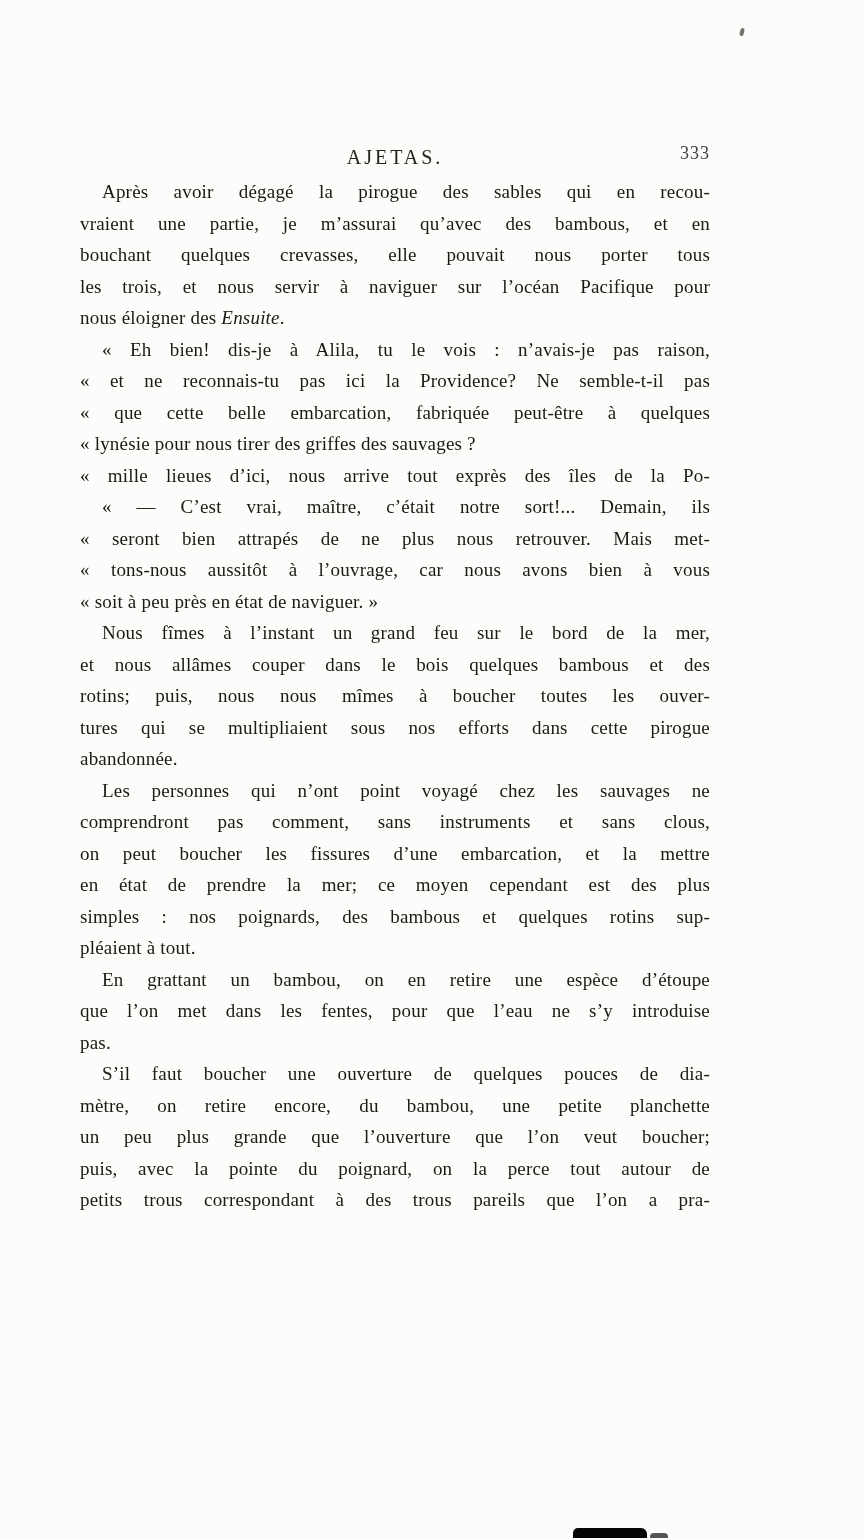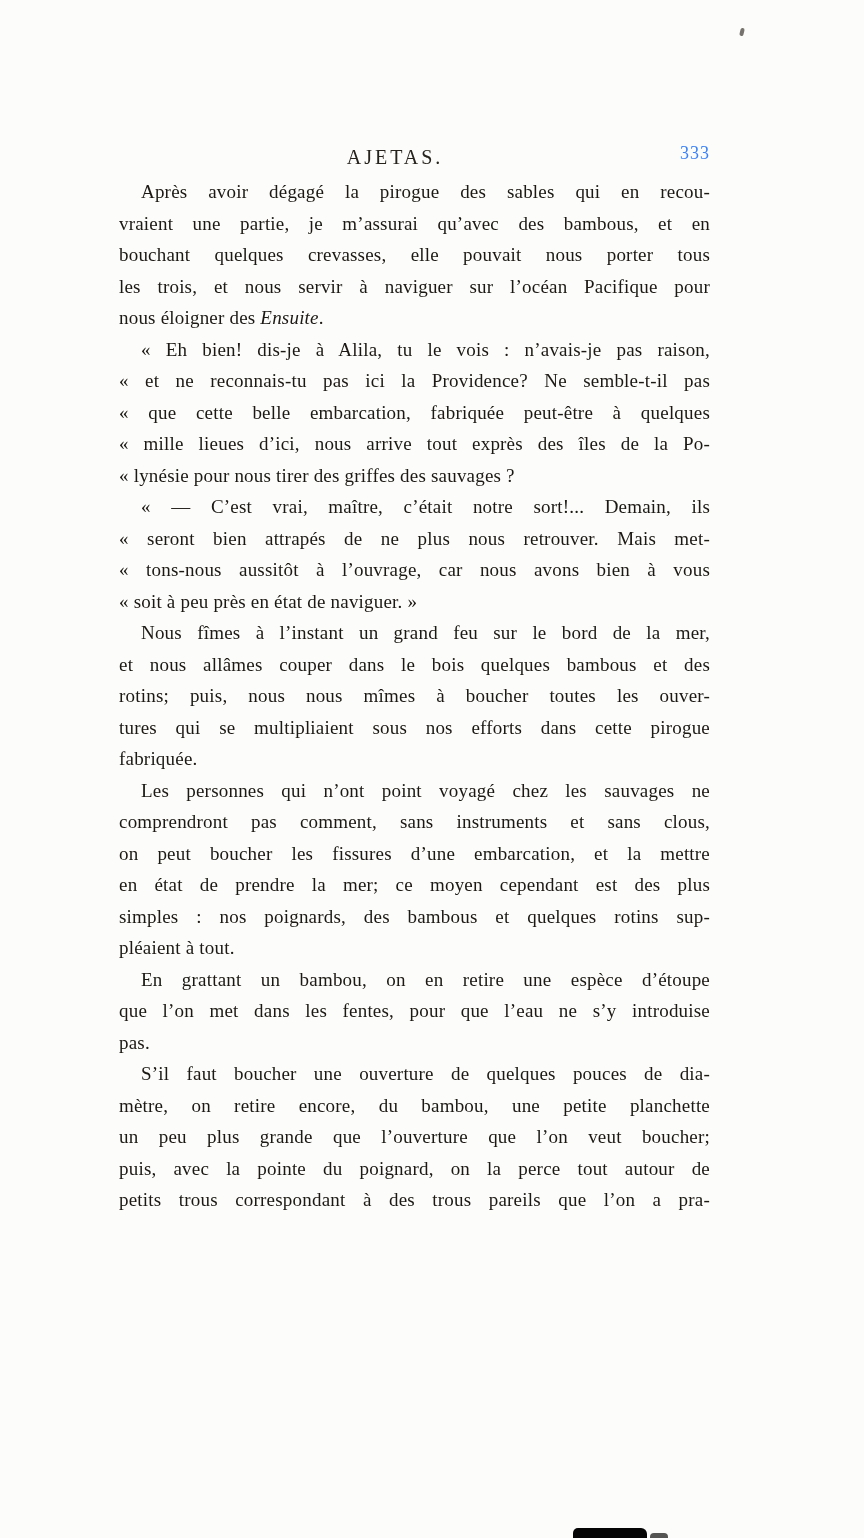--- a/index.html
+++ b/index.html
@@ -31,40 +31,39 @@
     font-size: 20px;
     letter-spacing: 3px;
     color: #26221c;
   }
   .page-number {
     position: absolute;
     right: 0px;
     top: -3px;
     font-size: 18px;
     letter-spacing: 1px;
-    color: #3b82f6;
+    color: #404040;
   }
   .text-block {
     position: absolute;
     left: 80px;
     top: 176px;
     width: 630px;
   }
   .paragraph { margin: 0; padding: 0; }
   .paragraph .line:first-child { text-indent: 22px; }
   .line {
     height: 31.5px;
     line-height: 31.5px;
     font-size: 19px;
     letter-spacing: 0.2px;
     text-align: justify;
     text-align-last: justify;
     overflow: hidden;
     white-space: normal;
-    margin-left: 39px;
   }
   .line.endline {
     text-align: left;
     text-align-last: left;
   }
   .line i { font-style: italic; }
   .speck {
     position: absolute;
     background: #4a463f;
   }
@@ -110,35 +109,35 @@
         <div class="line">Après avoir dégagé la pirogue des sables qui en recou-</div>
         <div class="line">vraient une partie, je m’assurai qu’avec des bambous, et en</div>
         <div class="line">bouchant quelques crevasses, elle pouvait nous porter tous</div>
         <div class="line">les trois, et nous servir à naviguer sur l’océan Pacifique pour</div>
         <div class="line endline">nous éloigner des <i>Ensuite</i>.</div>
       </div>
       <div class="paragraph">
         <div class="line">« Eh bien! dis-je à Alila, tu le vois : n’avais-je pas raison,</div>
         <div class="line">« et ne reconnais-tu pas ici la Providence? Ne semble-t-il pas</div>
         <div class="line">« que cette belle embarcation, fabriquée peut-être à quelques</div>
+        <div class="line endline">« lynésie pour nous tirer des griffes des sauvages ?</div>
         <div class="line">« mille lieues d’ici, nous arrive tout exprès des îles de la Po-</div>
-        <div class="line endline">« lynésie pour nous tirer des griffes des sauvages ?</div>
       </div>
       <div class="paragraph">
         <div class="line">« — C’est vrai, maître, c’était notre sort!... Demain, ils</div>
         <div class="line">« seront bien attrapés de ne plus nous retrouver. Mais met-</div>
         <div class="line">« tons-nous aussitôt à l’ouvrage, car nous avons bien à vous</div>
         <div class="line endline">« soit à peu près en état de naviguer. »</div>
       </div>
       <div class="paragraph">
         <div class="line">Nous fîmes à l’instant un grand feu sur le bord de la mer,</div>
         <div class="line">et nous allâmes couper dans le bois quelques bambous et des</div>
         <div class="line">rotins; puis, nous nous mîmes à boucher toutes les ouver-</div>
         <div class="line">tures qui se multipliaient sous nos efforts dans cette pirogue</div>
-        <div class="line endline">fabriquée.</div>
+        <div class="line endline">abandonnée.</div>
       </div>
       <div class="paragraph">
         <div class="line">Les personnes qui n’ont point voyagé chez les sauvages ne</div>
         <div class="line">comprendront pas comment, sans instruments et sans clous,</div>
         <div class="line">on peut boucher les fissures d’une embarcation, et la mettre</div>
         <div class="line">en état de prendre la mer; ce moyen cependant est des plus</div>
         <div class="line">simples : nos poignards, des bambous et quelques rotins sup-</div>
         <div class="line endline">pléaient à tout.</div>
       </div>
       <div class="paragraph">

